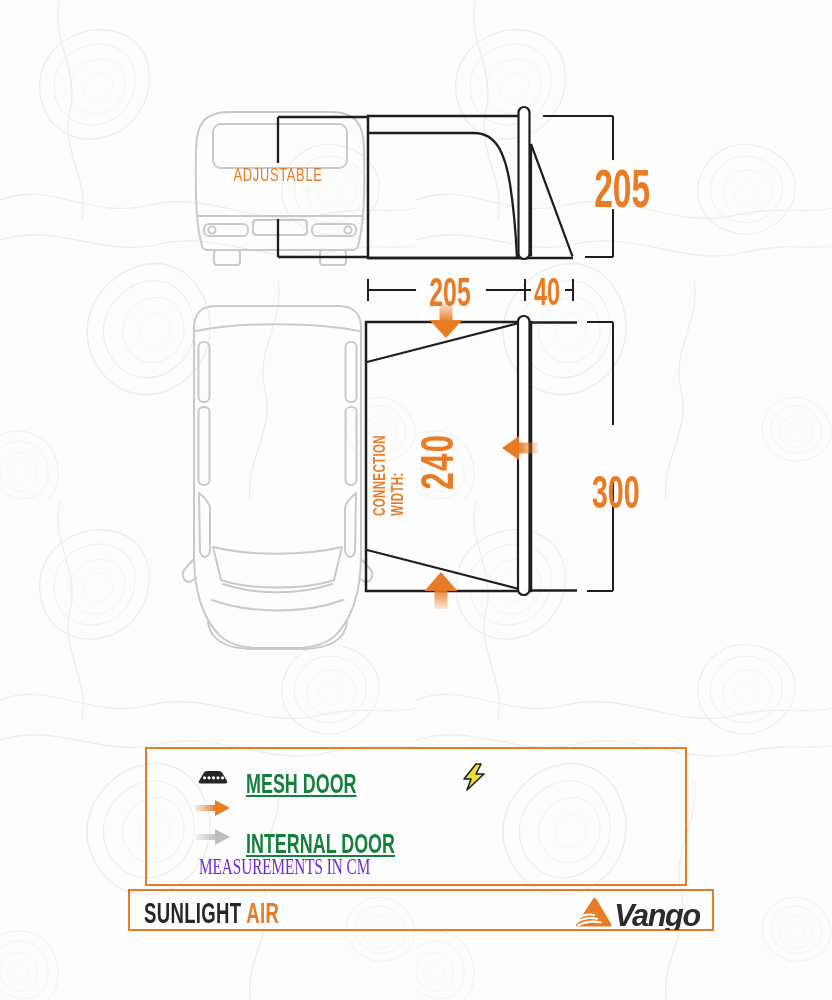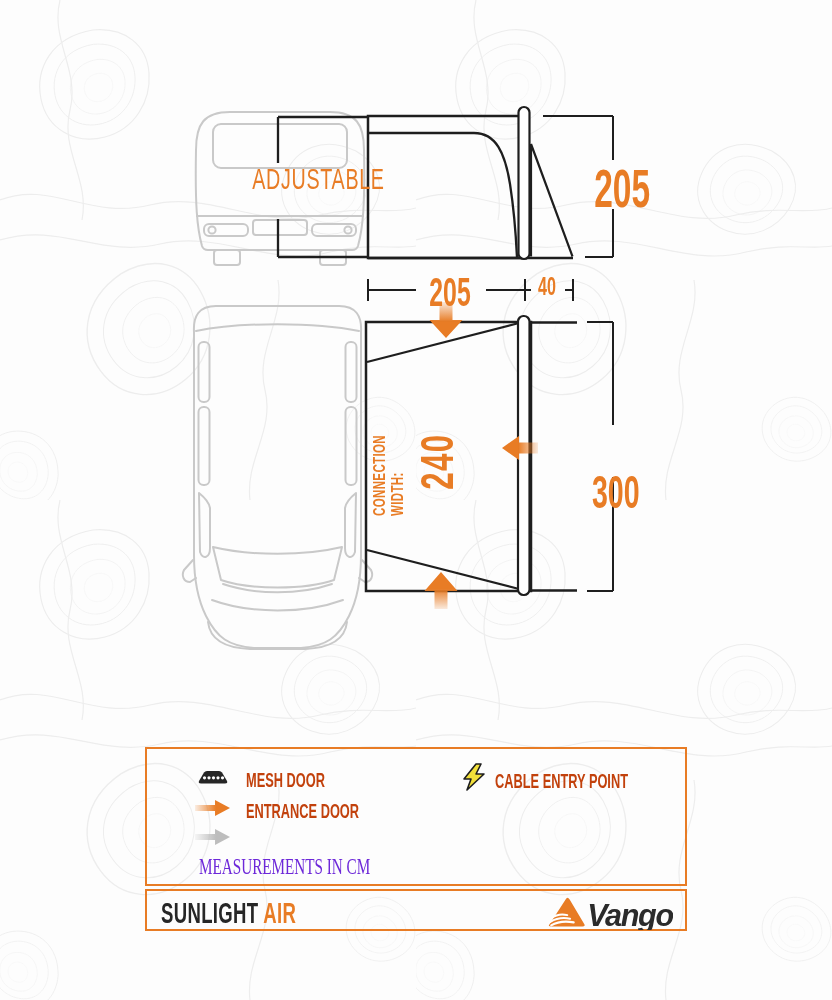--- a/index.html
+++ b/index.html
@@ -4,41 +4,41 @@
 <style>
   html,body{margin:0;padding:0;}
   .stage{position:relative;width:832px;height:1000px;background:#fdfdfd;overflow:hidden;
          font-family:"Liberation Sans",sans-serif;}
   .stage svg{display:block;}
   .layer{position:absolute;left:0;top:0;}
   
   .t{position:absolute;line-height:1;white-space:nowrap;color:#E87C25;font-weight:700;}
   .cond{transform:scaleX(0.62);transform-origin:center center;text-align:center;display:block;}
   .condL{transform:scaleX(0.64);transform-origin:left center;text-align:left;display:block;}
-  .adj-label{left:196px;top:165px;width:164px;font-size:29px;font-weight:400;letter-spacing:1px;padding-left:30px;}
+  .adj-label{left:196px;top:165px;width:164px;font-size:19px;font-weight:400;letter-spacing:1px;}
   .adj-label span{transform:scaleX(0.68);transform-origin:center;display:block;text-align:center;}
   .adj-range{left:186px;top:189px;width:184px;font-size:36px;letter-spacing:1px;}
   .side-height{left:582px;top:161px;width:64px;font-size:54px;}
   .plan-depth{left:416px;top:272px;width:68px;font-size:40px;}
-  .plan-canopy{left:523px;top:273px;width:48px;font-size:26px;}
+  .plan-canopy{left:523px;top:273px;width:48px;font-size:38px;}
   .plan-width{left:579px;top:430px;width:68px;font-size:46px;margin-top:39px;}
   .conn-box{position:absolute;left:340px;top:387px;width:150px;height:150px;
             display:flex;align-items:center;justify-content:center;
             transform:rotate(-90deg);}
   .conn-inner{display:flex;flex-direction:column;align-items:center;gap:7px;}
   .conn-label{color:#E87C25;font-weight:700;font-size:16px;letter-spacing:0.5px;
               transform:scaleX(0.72);transform-origin:center;}
   .conn-value{color:#E87C25;font-weight:700;font-size:46px;line-height:1;letter-spacing:2px;
               transform:scaleX(0.68);transform-origin:center;}
   
   .legend-box{position:absolute;left:145px;top:747px;width:542px;height:139px;
               border:2.5px solid #E87C25;box-sizing:border-box;}
-  .footer-box{position:absolute;left:145px;top:889px;width:542px;height:42px;
+  .footer-box{position:absolute;left:128px;top:889px;width:586px;height:42px;
               border:2.5px solid #E87C25;box-sizing:border-box;}
-  .legend-label{position:absolute;font-size:20px;font-weight:700;color:#c2410c;line-height:1;white-space:nowrap;}
+  .legend-label{position:absolute;font-size:28px;font-weight:700;color:#15803d;line-height:1;white-space:nowrap;text-decoration:underline;}
   .legend-note{position:absolute;font-size:23px;font-weight:400;color:#6d28d9;line-height:1;white-space:nowrap;font-family:Liberation Serif, serif;}
   .licon{position:absolute;}
   .footer-title{position:absolute;left:14px;top:8px;font-size:29px;font-weight:700;line-height:1;white-space:nowrap;}
   .footer-title .v{color:#E87C25;}
   .footer-title .n{color:#262626;}
   .brand-svg{position:absolute;right:12px;top:3px;}
 </style>
 </head>
 <body>
 
@@ -188,38 +188,35 @@
           <circle cx="25.5" cy="9.8" r="1.6"></circle>
       </g>
     </svg>
     <span class="legend-label" style="left:99px;top:21px;">
       <span class="condL">MESH DOOR</span>
     </span>
 
     <svg class="licon" style="left:48px;top:50px;" width="36" height="18">
       <polygon points="0,6 20,6 20,1 35,9 20,17 20,12 0,12" fill="url(#gRightOrange)"></polygon>
     </svg>
-    <span class="legend-label" style="left:99px;top:52px;">
-      <span class="condL">ENTRANCE DOOR</span>
-    </span>
 
     <svg class="licon" style="left:48px;top:79px;" width="36" height="18">
       <polygon points="0,6 20,6 20,1 35,9 20,17 20,12 0,12" fill="url(#gRightGray)"></polygon>
     </svg>
+    <span class="legend-label" style="left:99px;top:81px;">
+      <span class="condL">INTERNAL DOOR</span>
+    </span>
 
     <span class="legend-note" style="left:52px;top:106px;">
       <span class="condL" style="transform:scaleX(0.66);">MEASUREMENTS IN CM</span>
     </span>
 
     <svg class="licon" style="left:313px;top:13px;" width="28" height="30">
       <path d="M16,2 L4,17 H11 L7,28 L24,12 H16 L21,2 Z" fill="#F2E03A" stroke="#1E1E1E" stroke-width="1.6" stroke-linejoin="round"></path>
     </svg>
-    <span class="legend-label" style="left:348px;top:22px;">
-      <span class="condL">CABLE ENTRY POINT</span>
-    </span>
   </div>
 
   <div class="footer-box">
     <span class="footer-title">
       <span class="condL" style="letter-spacing:0.5px;">
         <span class="n">SUNLIGHT</span>
         <span class="v">AIR</span>
       </span>
     </span>
     <svg class="brand-svg" width="132" height="36" viewBox="0 0 140 40">

